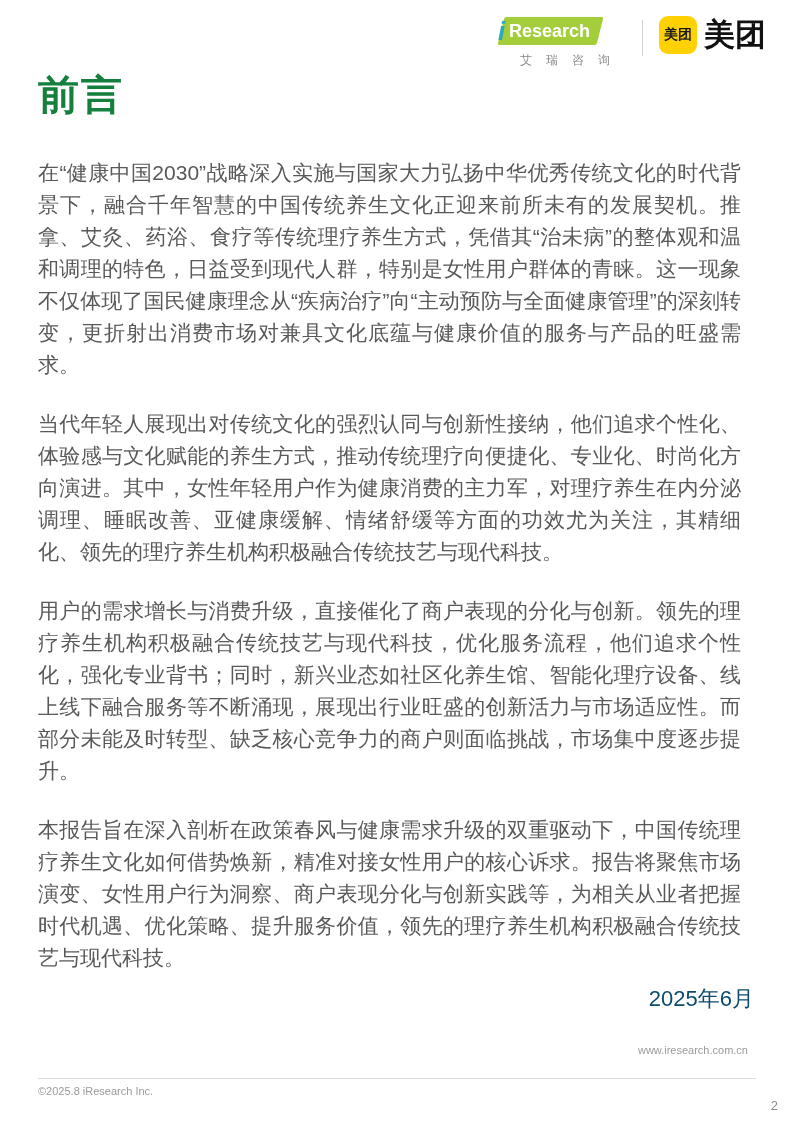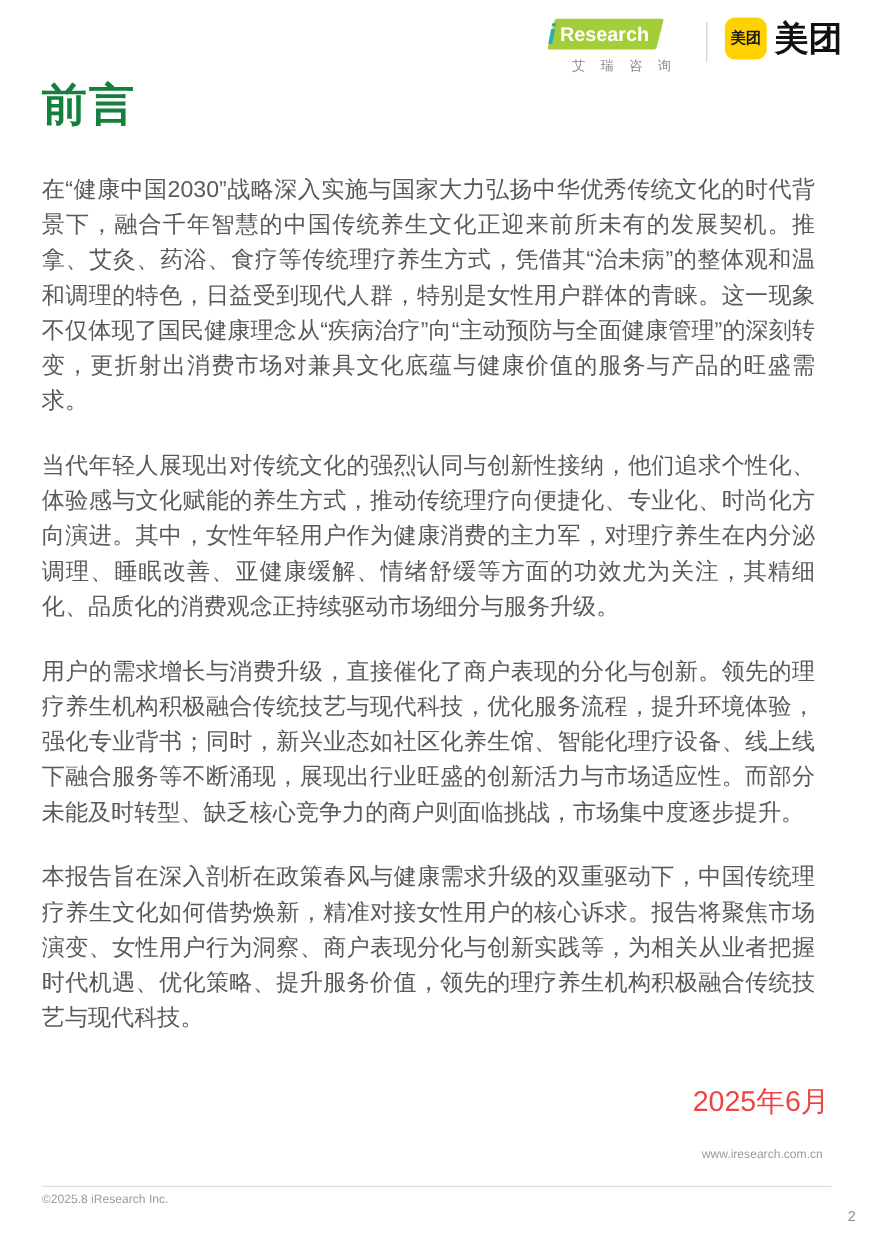--- a/index.html
+++ b/index.html
@@ -109,22 +109,22 @@
     font-size: 21px;
     line-height: 32px;
     text-align: justify;
   }
   .content p { margin: 0 16px 27px 0; }
 
   .report-date {
     position: absolute;
     right: 40px;
     top: 984px;
-    font-size: 26px;
-    color: #ef4444;
+    font-size: 22px;
+    color: #0c4a6e;
   }
 
   
   .footer-rule {
     position: absolute;
     left: 38px;
     right: 38px;
     top: 1078px;
     height: 1px;
     background: #dcdcdc;
@@ -169,22 +169,22 @@
     <div class="meituan-logo">
       <div class="mt-badge">美团</div>
       <div class="mt-word">美团</div>
     </div>
   </div>
 
   <h1 class="page-title">前言</h1>
 
   <div class="content">
     <p>在“健康中国2030”战略深入实施与国家大力弘扬中华优秀传统文化的时代背景下，融合千年智慧的中国传统养生文化正迎来前所未有的发展契机。推拿、艾灸、药浴、食疗等传统理疗养生方式，凭借其“治未病”的整体观和温和调理的特色，日益受到现代人群，特别是女性用户群体的青睐。这一现象不仅体现了国民健康理念从“疾病治疗”向“主动预防与全面健康管理”的深刻转变，更折射出消费市场对兼具文化底蕴与健康价值的服务与产品的旺盛需求。</p>
-    <p>当代年轻人展现出对传统文化的强烈认同与创新性接纳，他们追求个性化、体验感与文化赋能的养生方式，推动传统理疗向便捷化、专业化、时尚化方向演进。其中，女性年轻用户作为健康消费的主力军，对理疗养生在内分泌调理、睡眠改善、亚健康缓解、情绪舒缓等方面的功效尤为关注，其精细化、品质化的消费观念正持续驱动市场细分与服务升级。</p>
-    <p>用户的需求增长与消费升级，直接催化了商户表现的分化与创新。领先的理疗养生机构积极融合传统技艺与现代科技，优化服务流程，提升环境体验，强化专业背书；同时，新兴业态如社区化养生馆、智能化理疗设备、线上线下融合服务等不断涌现，展现出行业旺盛的创新活力与市场适应性。而部分未能及时转型、缺乏核心竞争力的商户则面临挑战，市场集中度逐步提升。</p>
+    <p>当代年轻人展现出对传统文化的强烈认同与创新性接纳，他们追求个性化、体验感与文化赋能的养生方式，推动传统理疗向便捷化、专业化、时尚化方向演进。其中，女性年轻用户作为健康消费的主力军，对理疗养生在内分泌调理、睡眠改善、亚健康缓解、情绪舒缓等方面的功效尤为关注，其精细化、领先的理疗养生机构积极融合传统技艺与现代科技。</p>
+    <p>用户的需求增长与消费升级，直接催化了商户表现的分化与创新。领先的理疗养生机构积极融合传统技艺与现代科技，优化服务流程，他们追求个性化，强化专业背书；同时，新兴业态如社区化养生馆、智能化理疗设备、线上线下融合服务等不断涌现，展现出行业旺盛的创新活力与市场适应性。而部分未能及时转型、缺乏核心竞争力的商户则面临挑战，市场集中度逐步提升。</p>
     <p>本报告旨在深入剖析在政策春风与健康需求升级的双重驱动下，中国传统理疗养生文化如何借势焕新，精准对接女性用户的核心诉求。报告将聚焦市场演变、女性用户行为洞察、商户表现分化与创新实践等，为相关从业者把握时代机遇、优化策略、提升服务价值，领先的理疗养生机构积极融合传统技艺与现代科技。</p>
   </div>
 
   <div class="report-date">2025年6月</div>
 
   <div class="footer-rule"></div>
   <div class="footer-copyright">©2025.8 iResearch Inc.</div>
   <a href="#" class="footer-site">www.iresearch.com.cn</a>
   <div class="page-number">2</div>
 

